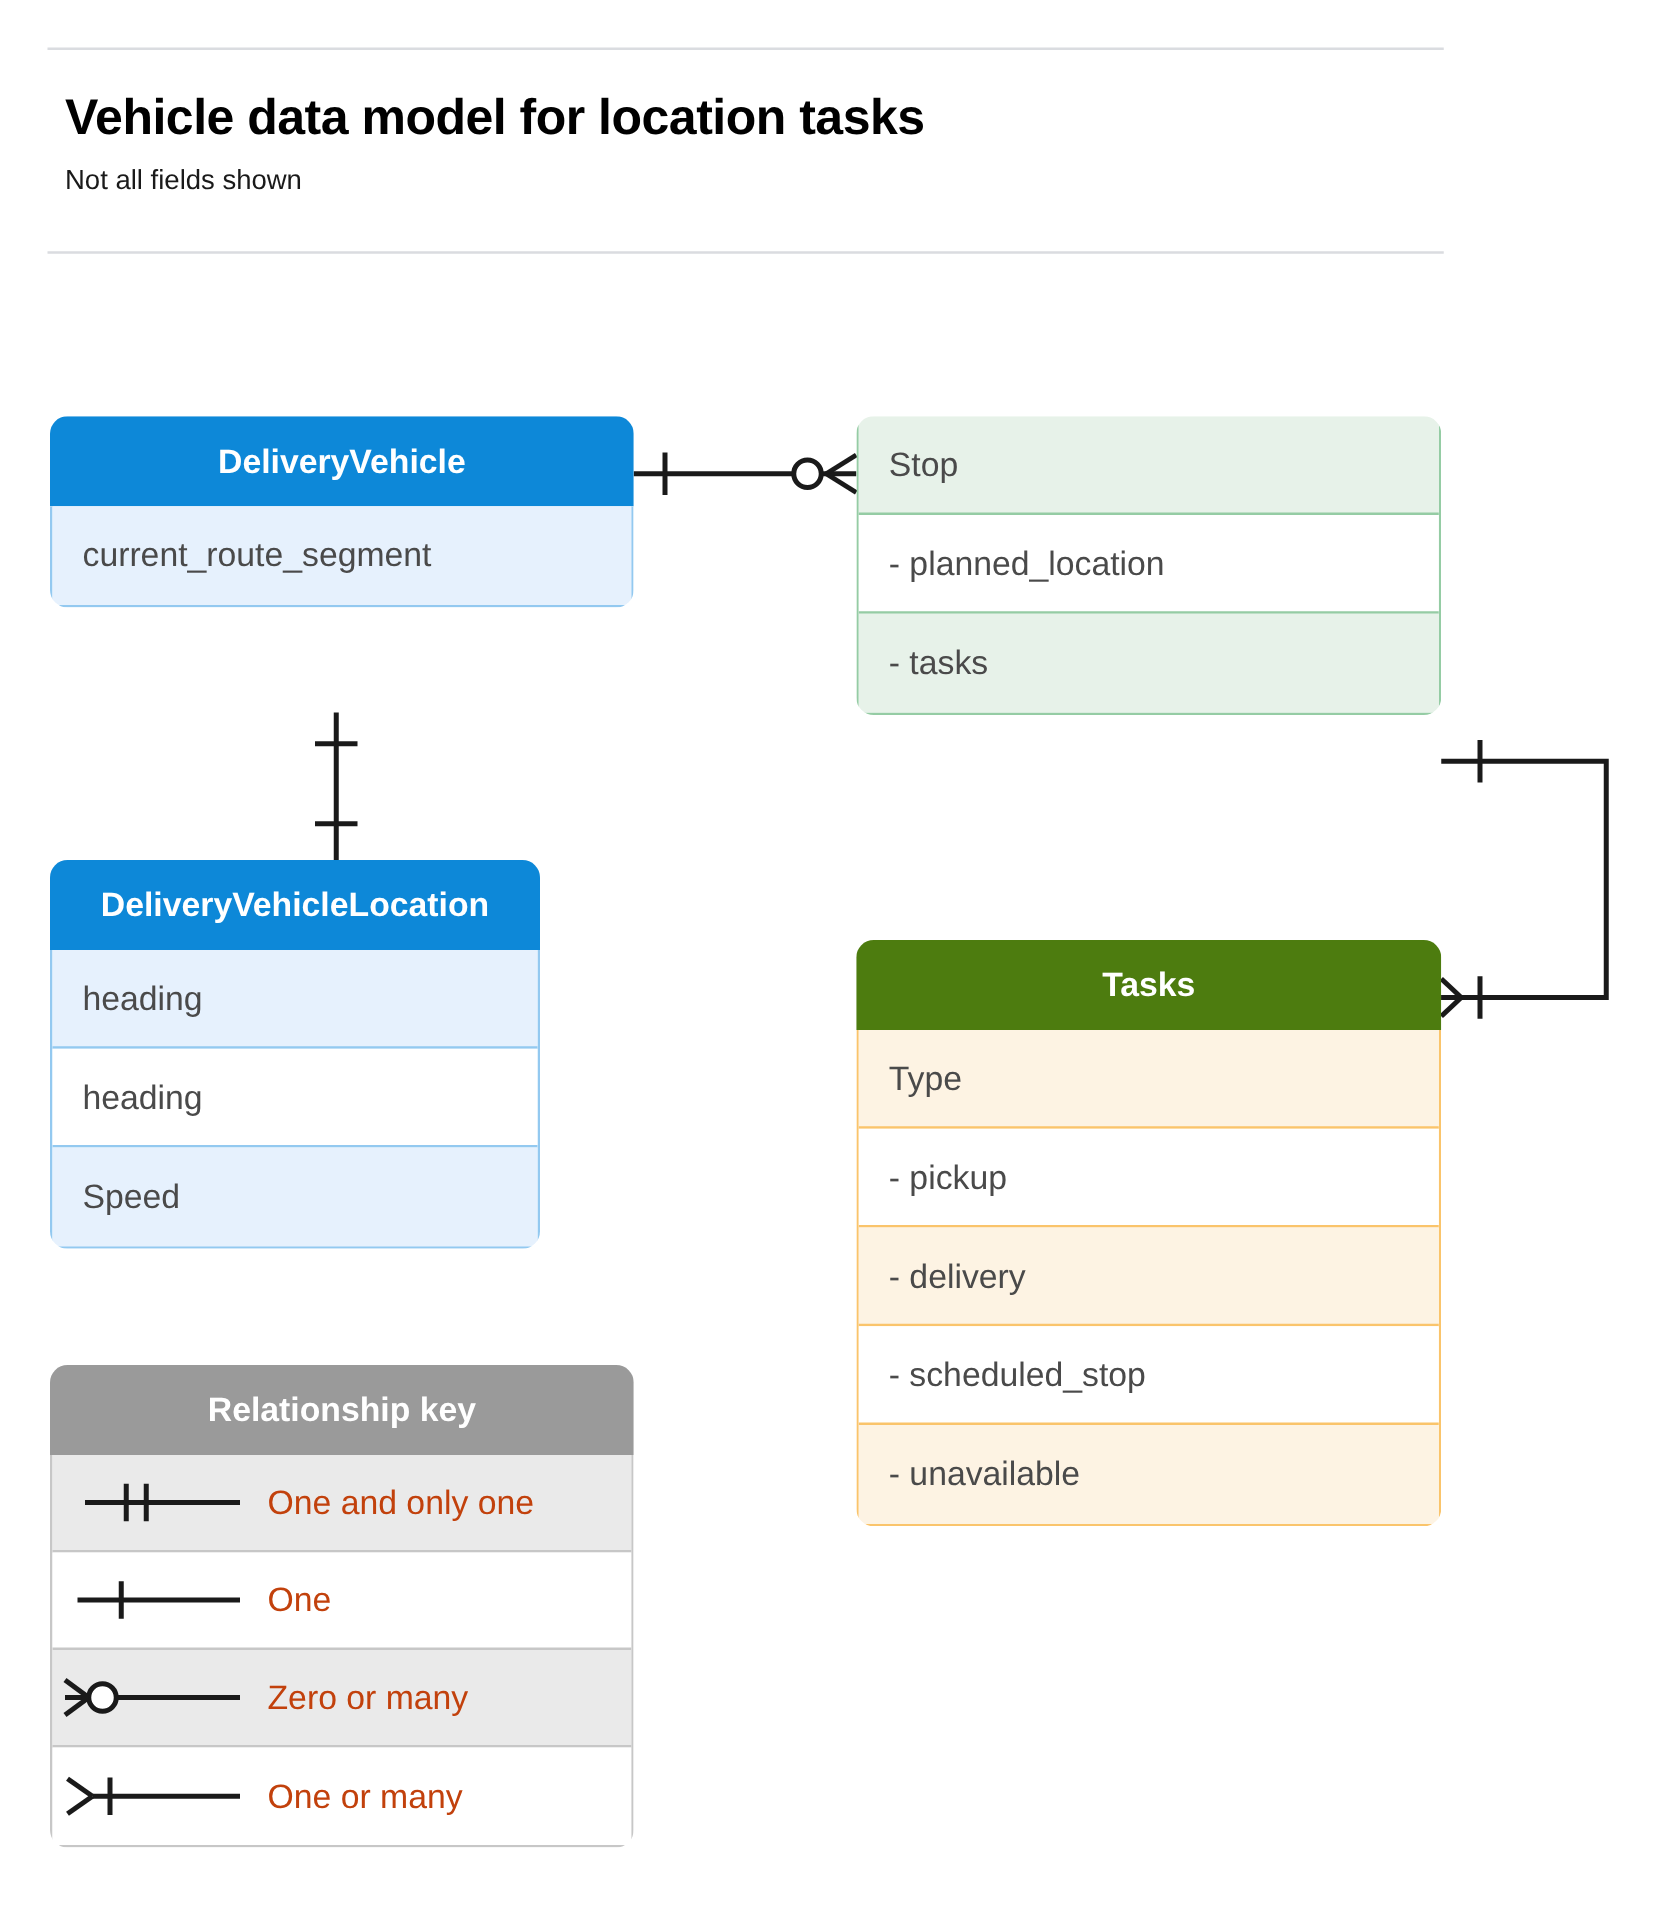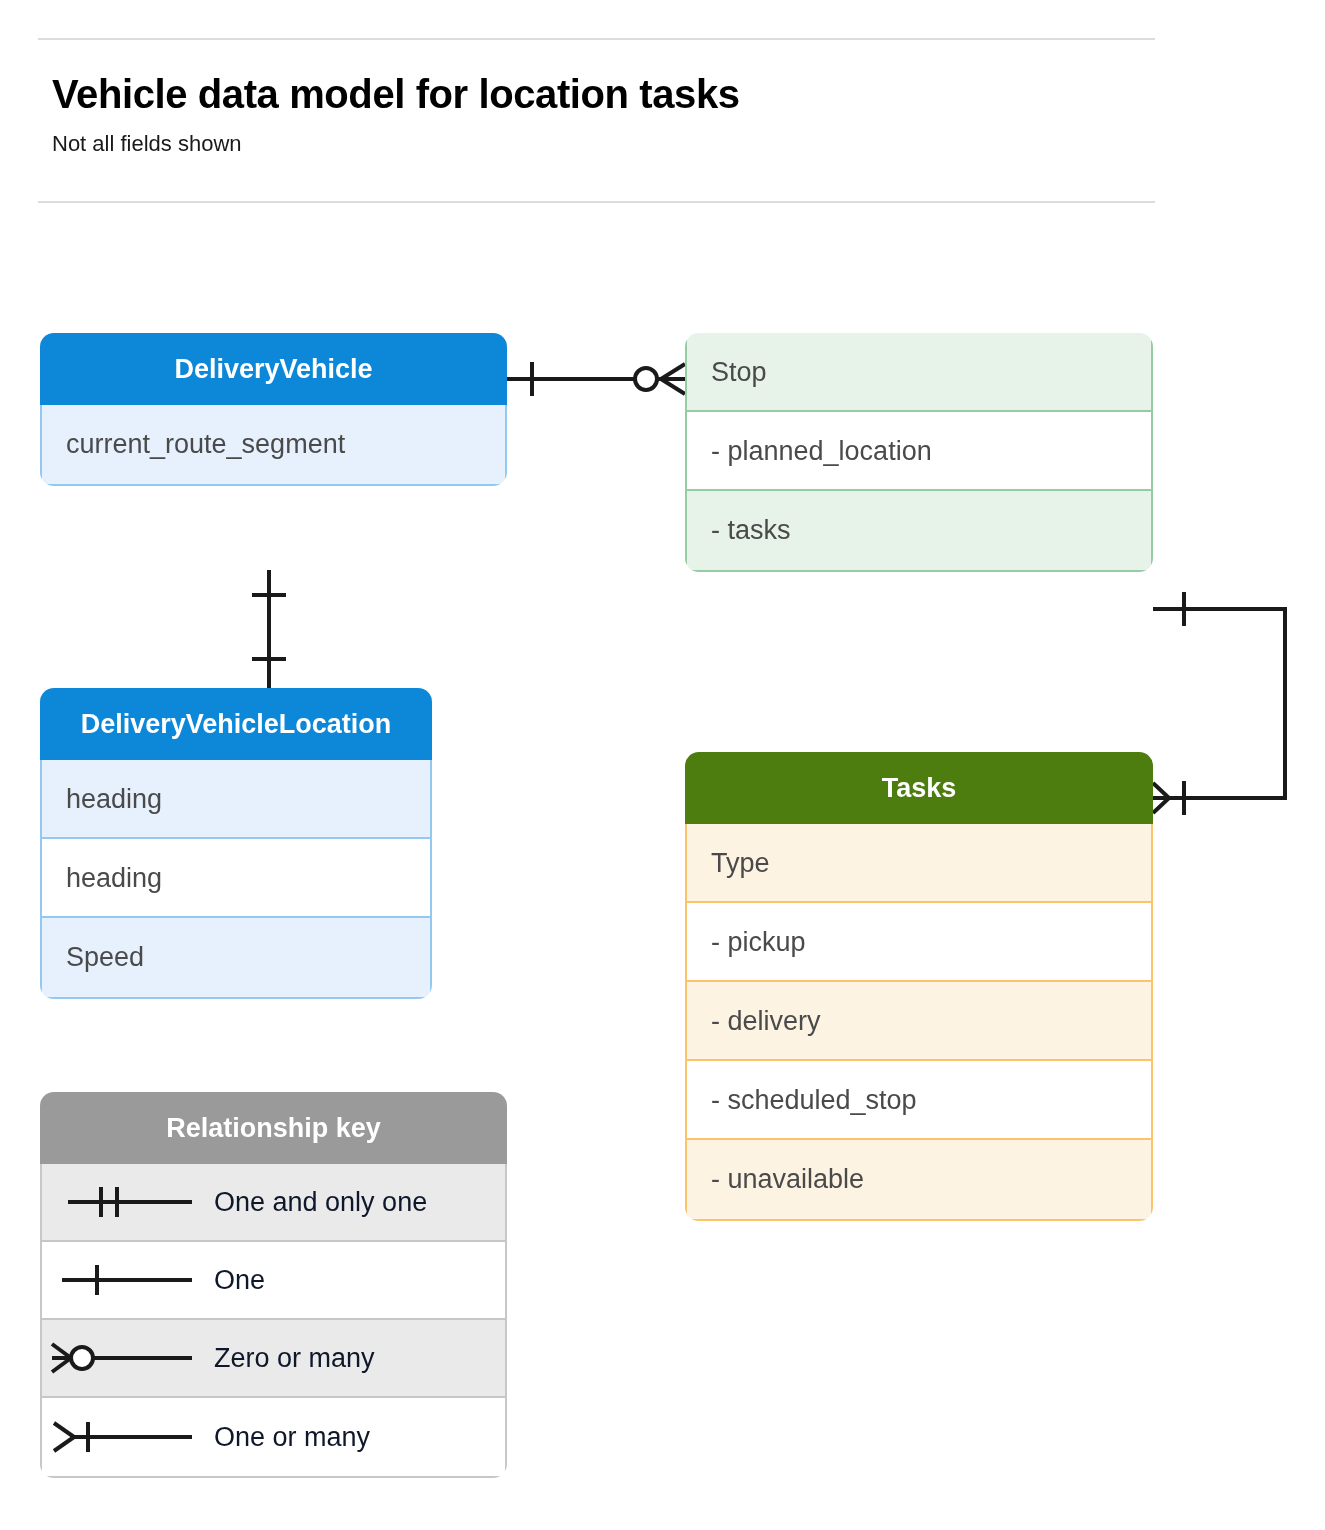--- a/index.html
+++ b/index.html
@@ -132,21 +132,21 @@
   }
   .legend-row:last-child { border-bottom: none; }
   .legend-symbol {
     width: 172px;
     flex: 0 0 172px;
     height: 78px;
     display: block;
   }
   .legend-label {
     font-size: 27px;
-    color: #0f172a;
+    color: #c2410c;
     white-space: nowrap;
   }
 
   
   #connectors {
     position: absolute;
     left: 0; top: 0;
     width: 1325px;
     height: 1530px;
     pointer-events: none;

